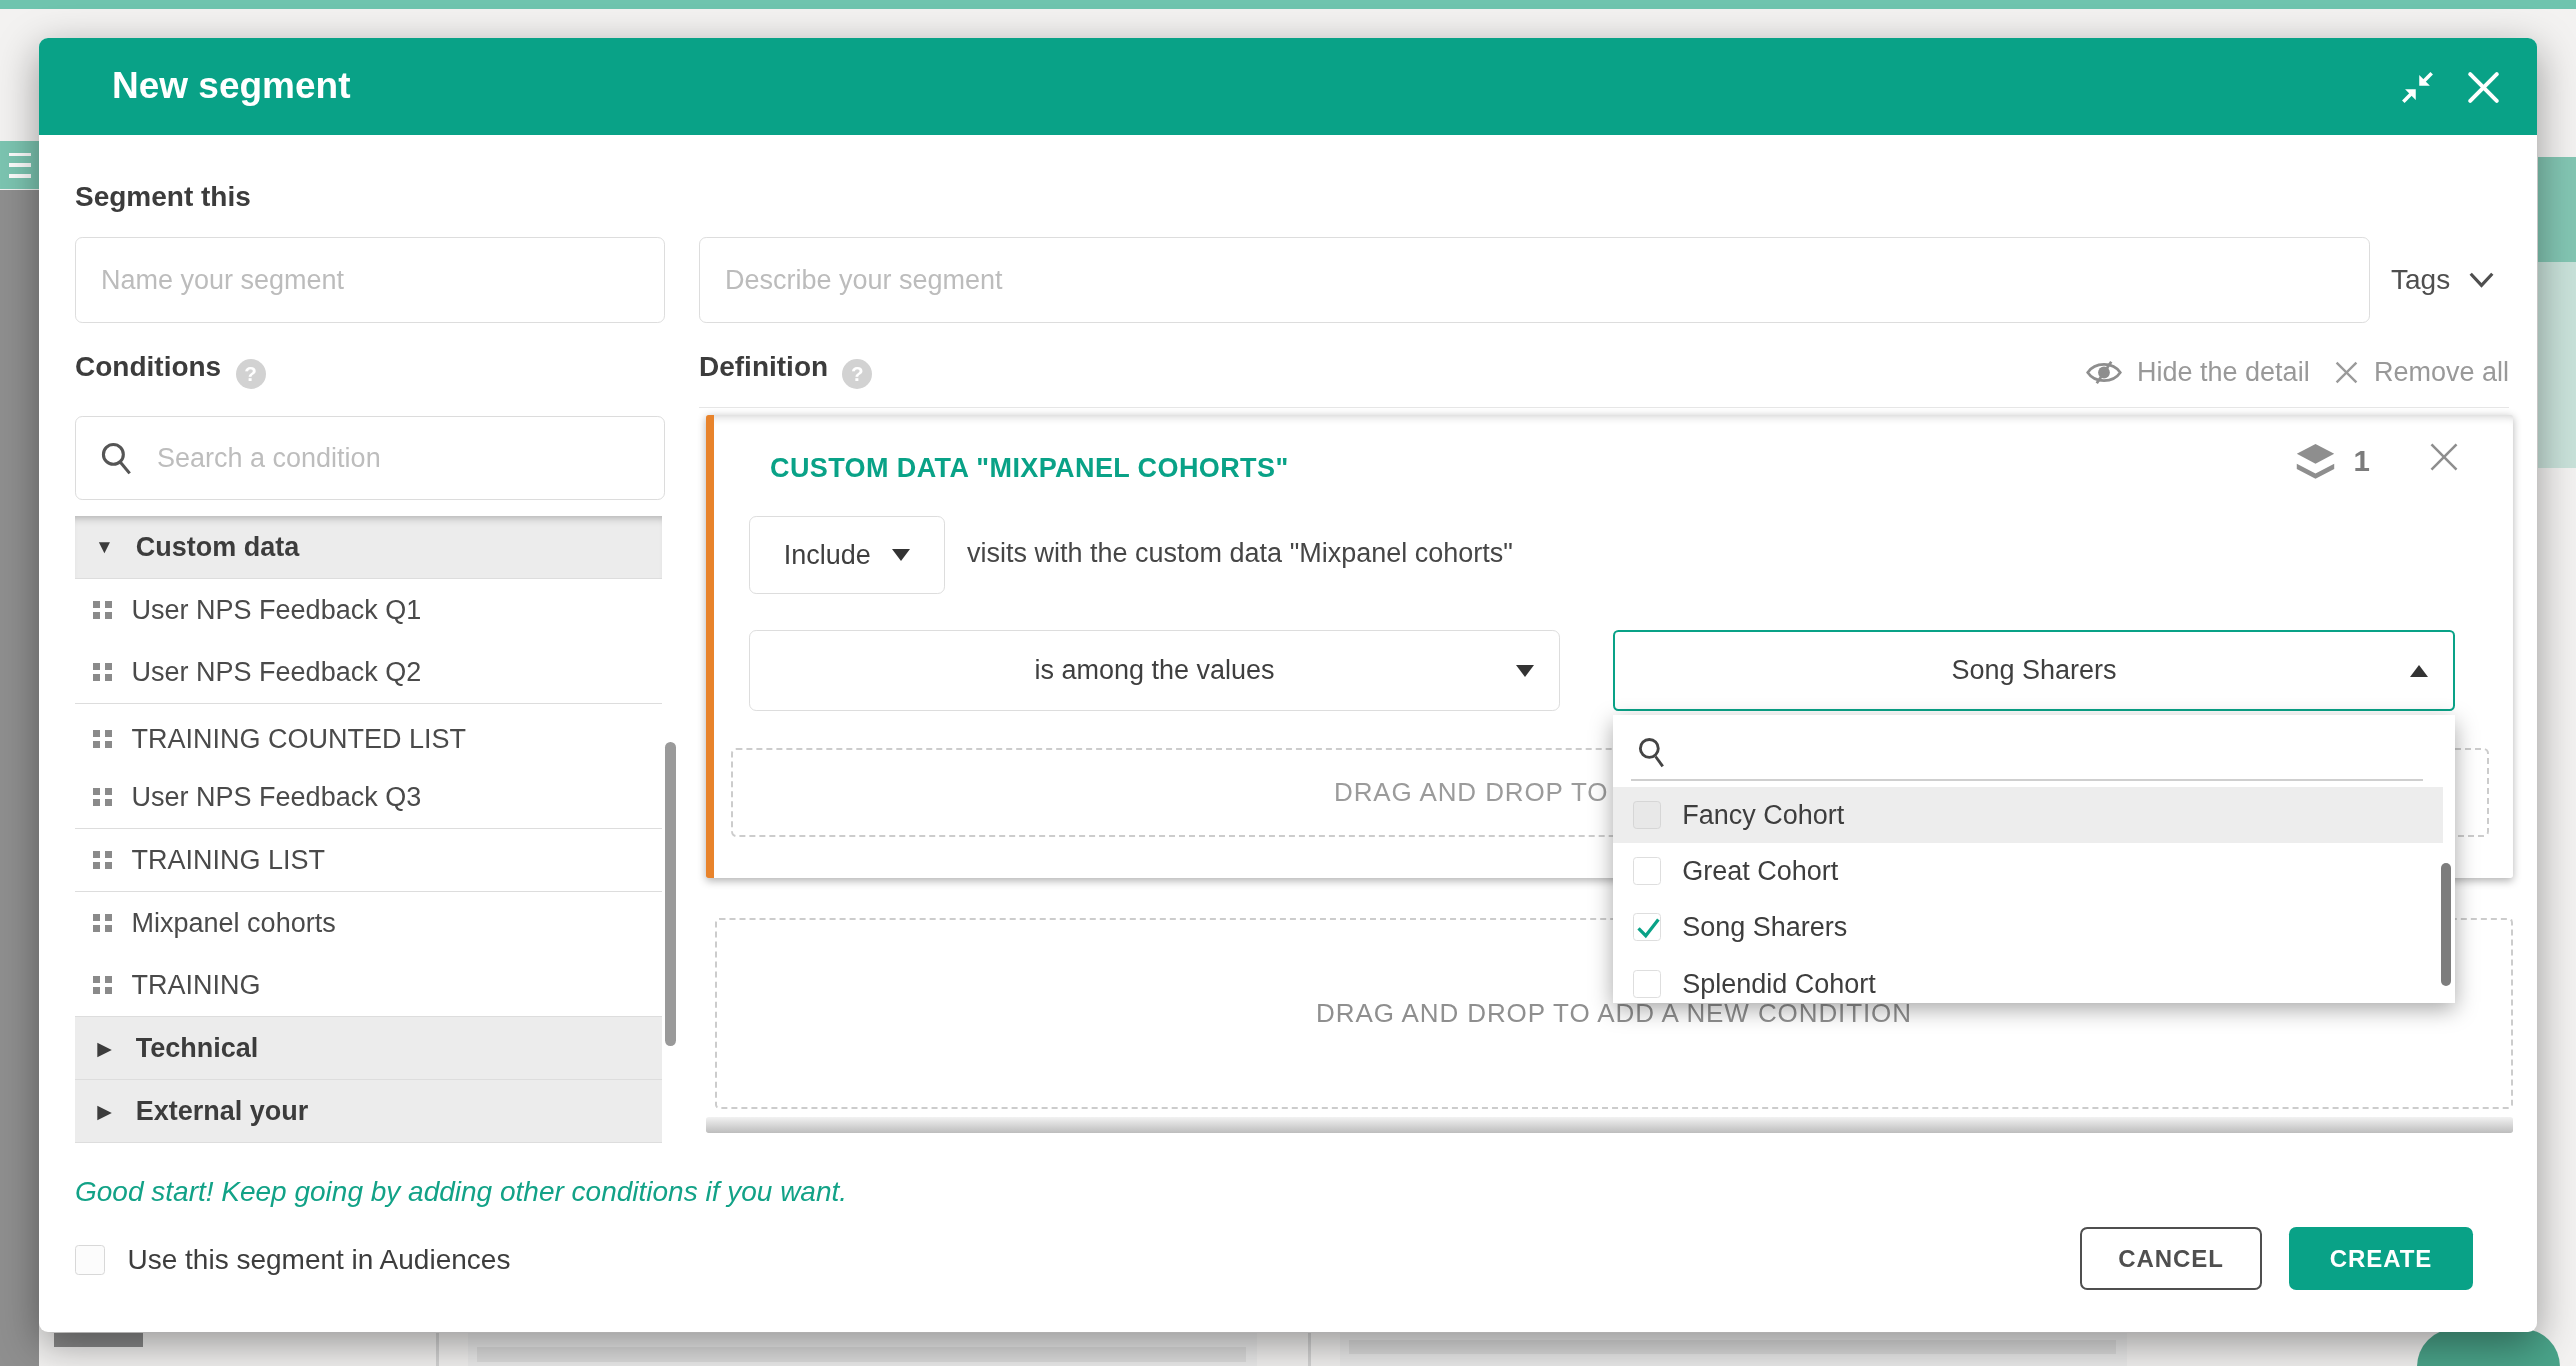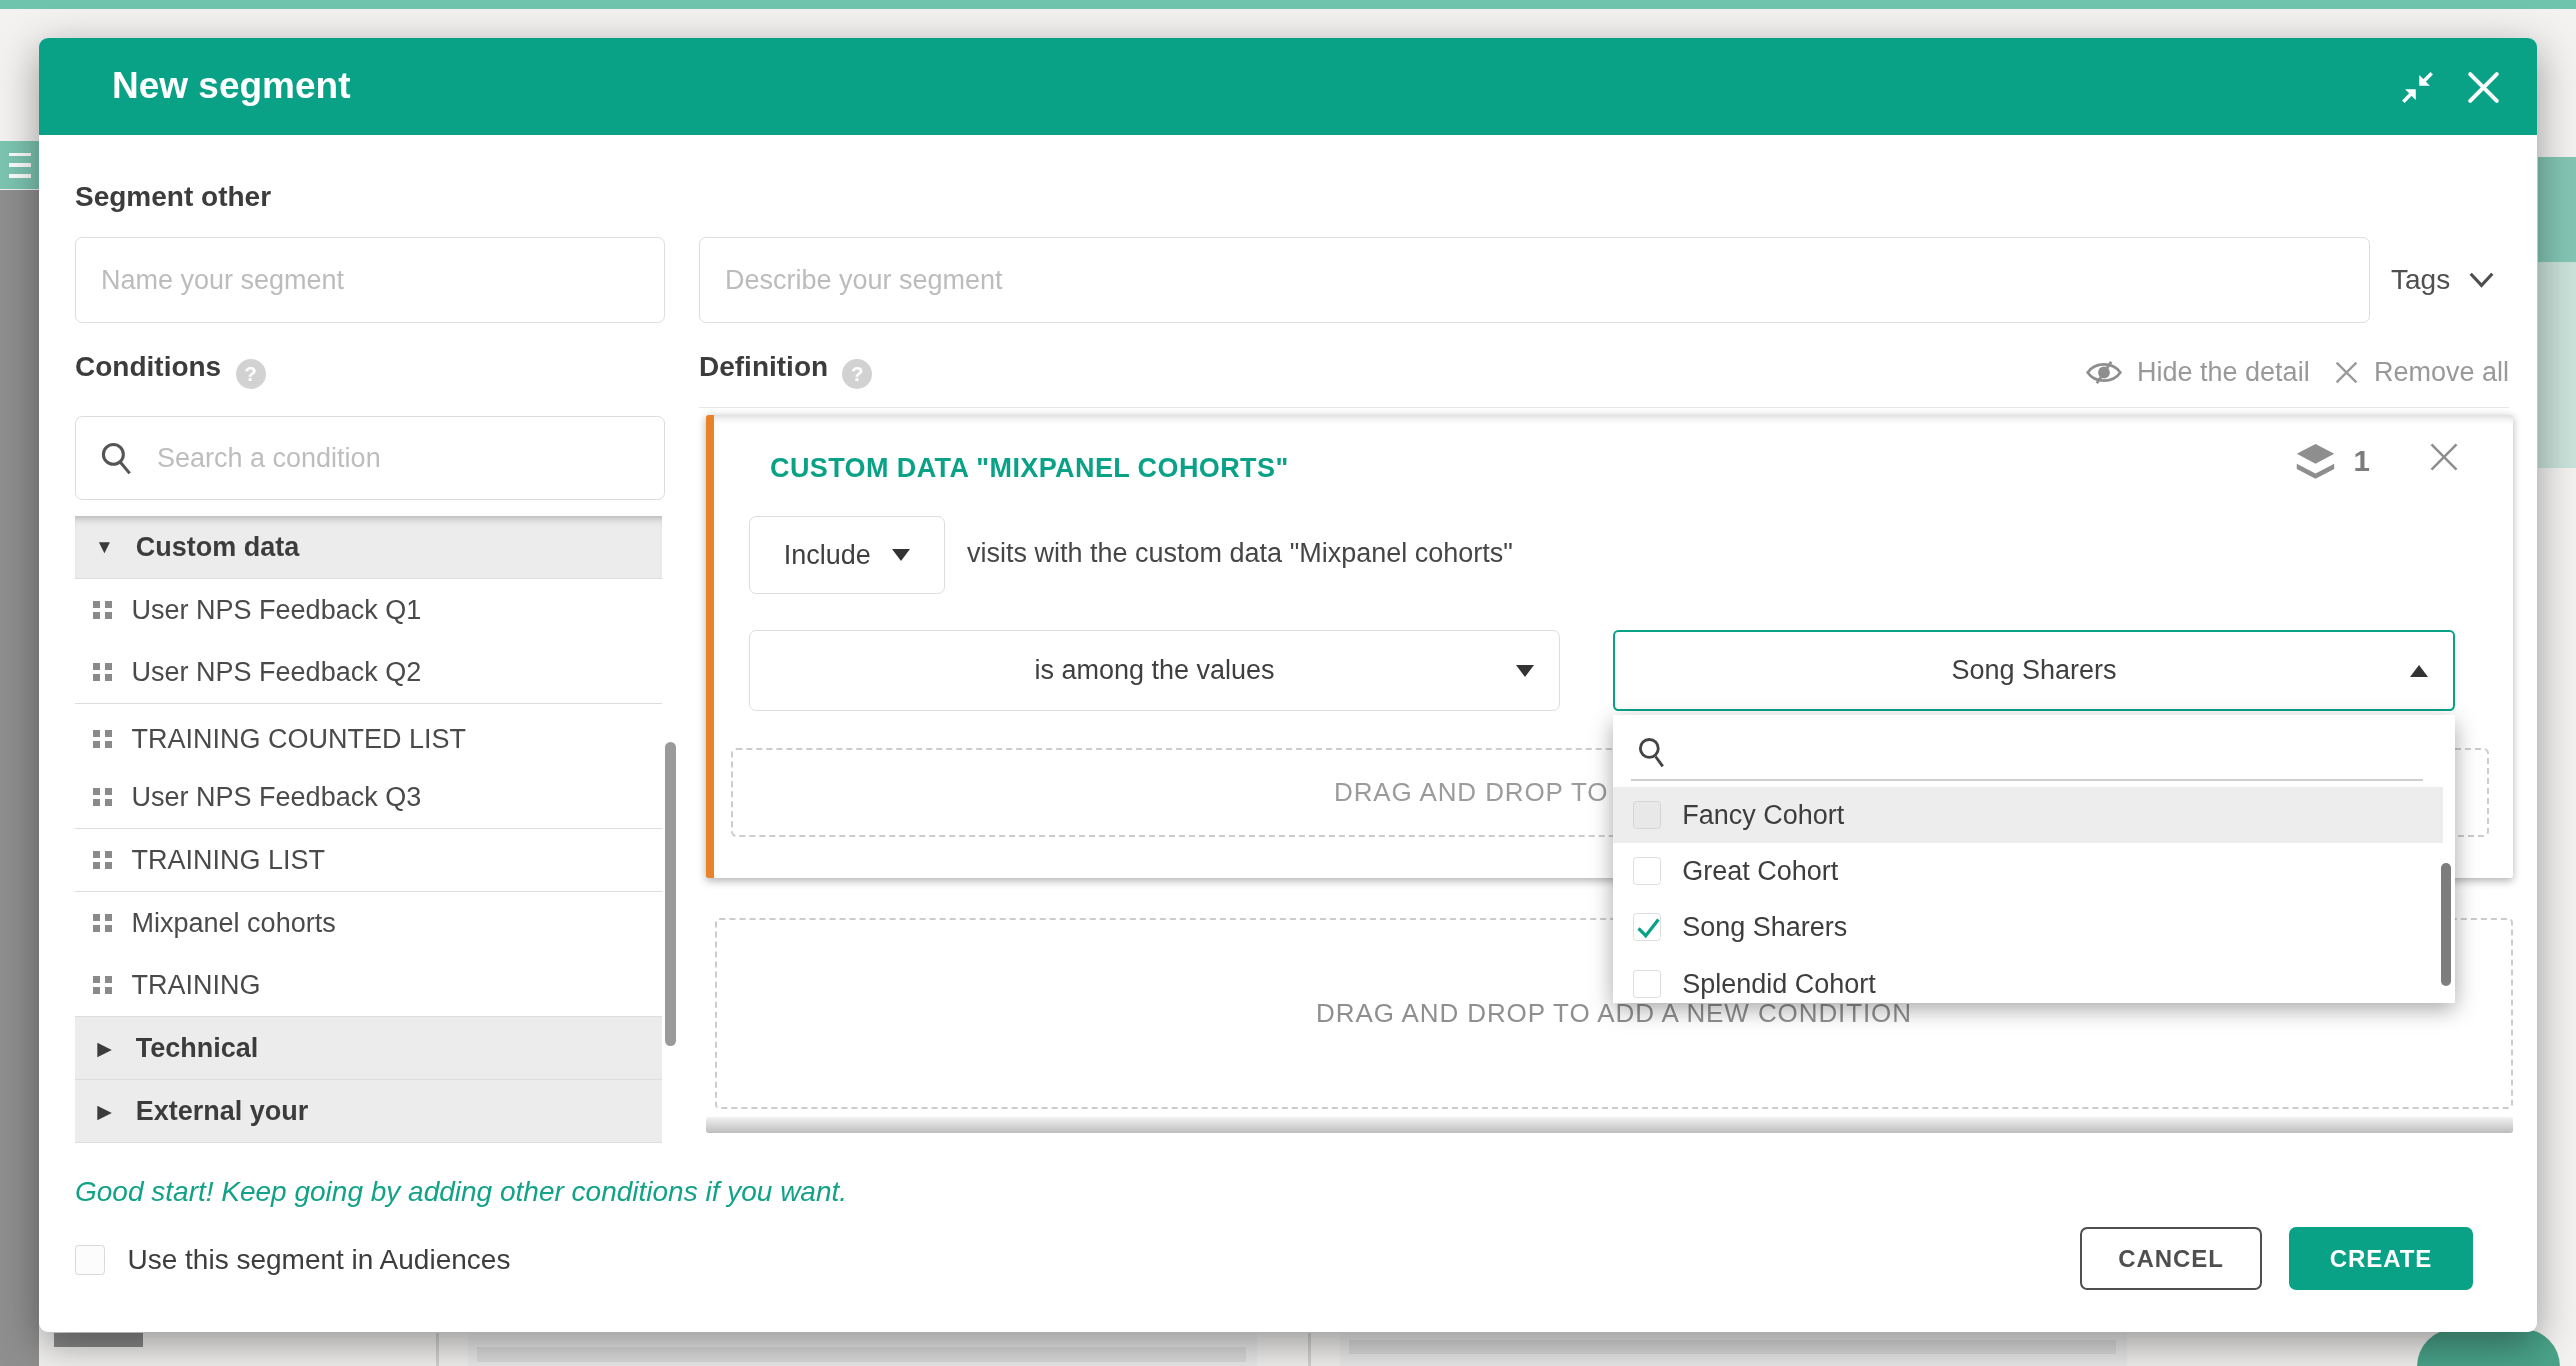--- a/index.html
+++ b/index.html
@@ -175,21 +175,21 @@
       <div class="hdr-ic close">
         <svg width="39" height="39" viewBox="0 0 44 44">
           <g stroke="#ffffff" stroke-width="4.5" stroke-linecap="round">
             <line x1="7" y1="7" x2="37" y2="37"></line>
               <line x1="37" y1="7" x2="7" y2="37"></line>
           </g>
         </svg>
       </div>
     </div>
 
-    <div class="sec-label" style="left:36px;top:143px">Segment other</div>
+    <div class="sec-label" style="left:36px;top:143px">Segment this</div>
     <input class="txtinput" style="left: 36px; width: 590px;" placeholder="Name your segment">
     <input class="txtinput" style="left: 660px; width: 1671px;" placeholder="Describe your segment">
     <div class="tags-ctl">
       <span>Tags</span>
       <svg width="27" height="18" viewBox="0 0 30 20">
         <polyline points="3,3 15,16 27,3" fill="none" stroke="#4f4f4f" stroke-width="3.5"></polyline>
       </svg>
     </div>
 
     <div class="sec-label" style="left:36px;top:313px">

